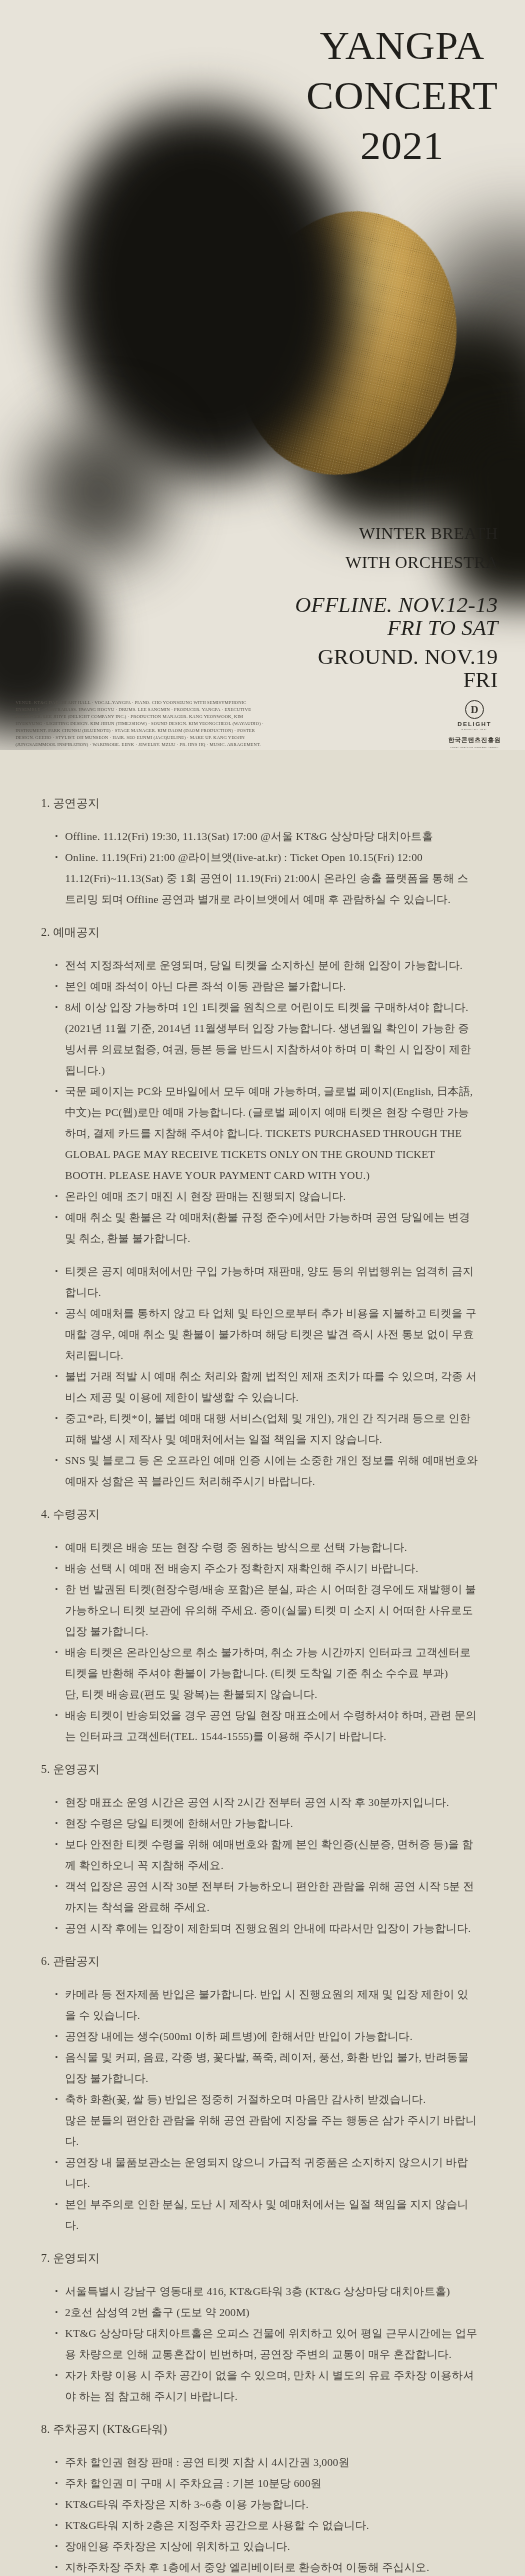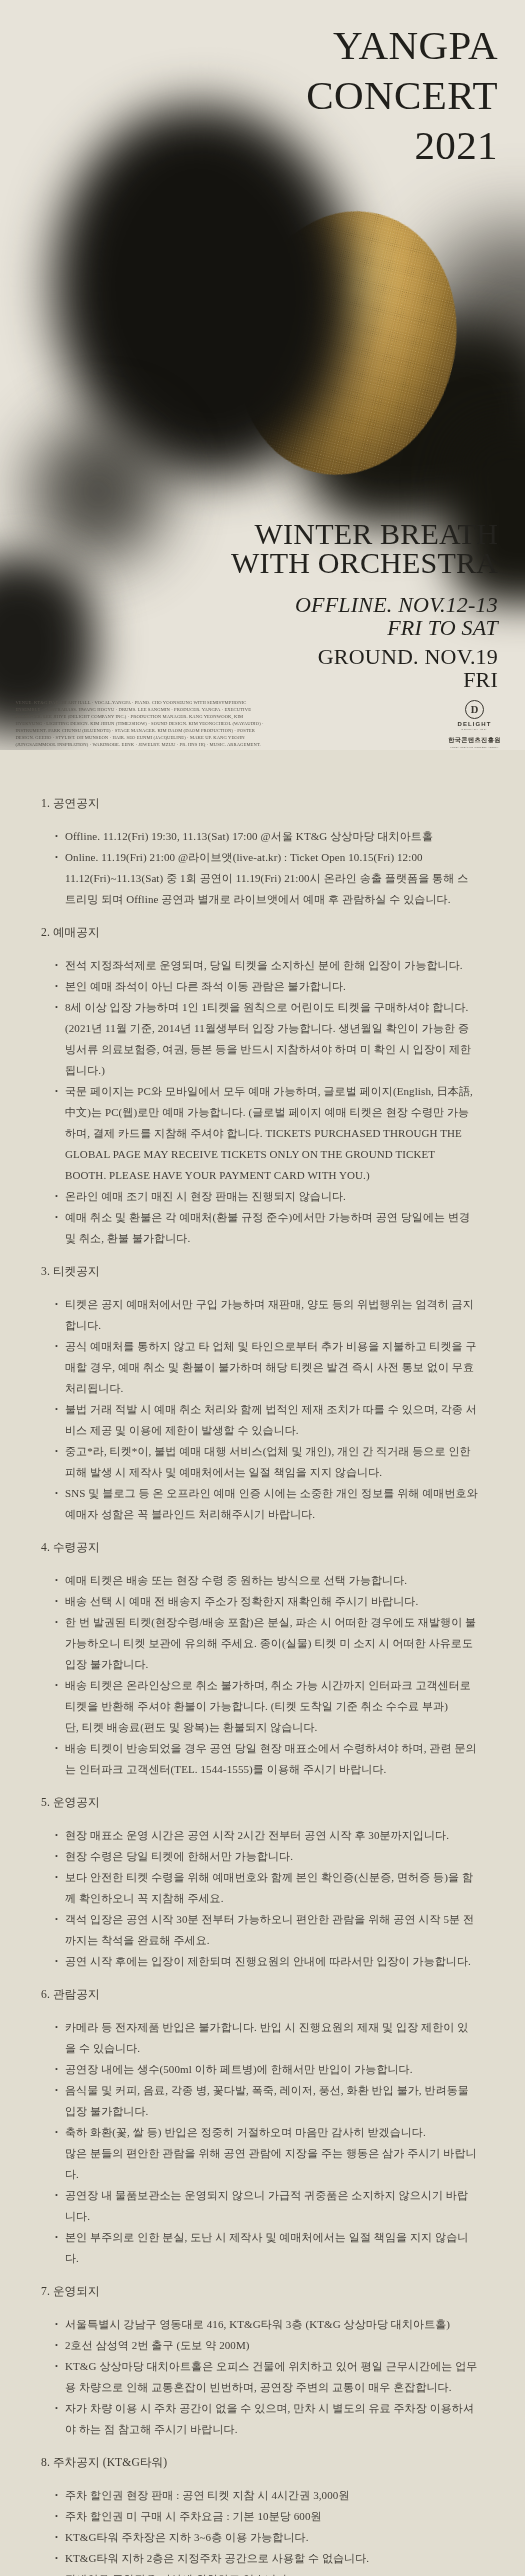--- a/index.html
+++ b/index.html
@@ -29,26 +29,26 @@
       radial-gradient(rgba(255,244,200,.95) 14%, transparent 15%),
       radial-gradient(rgba(20,14,2,.8) 11%, transparent 12%);
     background-size:2.8px 2.8px,2.1px 2.1px;background-position:0 0,0.7px 1.4px;
     opacity:.30;
   }
   .blob-main{left:55px;top:105px;width:301px;height:372px;background:#14130f;filter:blur(25px);transform:rotate(-6deg);}
   .blob-bottom-left{left:32px;top:421px;width:133px;height:140px;background:#23221d;filter:blur(32px);opacity:.8;}
   .blob-left-edge{left:-56px;top:557px;width:151px;height:175px;background:#1c1b17;filter:blur(22.4px);border-radius:42%;}
 
   .poster-title{
-    position:absolute;top:19.6px;right:28px;text-align:right;
+    position:absolute;top:19.6px;right:28px;text-align:center;
     font-size:41px;line-height:50px;letter-spacing:0.4px;color:#201f1b;
   }
   .poster-sub{
     position:absolute;top:519px;right:28px;text-align:right;
-    font-size:30px;line-height:29px;color:#23221e;letter-spacing:0.2px;
+    font-size:17px;line-height:29px;color:#23221e;letter-spacing:0.2px;
   }
   .poster-dates{position:absolute;right:28px;text-align:right;color:#23221e;letter-spacing:0.2px;}
   .dates-offline{top:593px;font-size:22px;line-height:23px;font-style:italic;}
   .dates-online{top:645px;font-size:22px;line-height:23px;}
   .poster-dates div{margin:0;}
 
   .credits{
     position:absolute;left:15.4px;top:699px;width:254px;
     font-size:4.6px;line-height:7px;letter-spacing:0.1px;
     color:#55514a;text-transform:uppercase;
@@ -145,21 +145,20 @@
       <ul class="n-list">
         <li>전석 지정좌석제로 운영되며, 당일 티켓을 소지하신 분에 한해 입장이 가능합니다.</li>
         <li>본인 예매 좌석이 아닌 다른 좌석 이동 관람은 불가합니다.</li>
         <li>8세 이상 입장 가능하며 1인 1티켓을 원칙으로 어린이도 티켓을 구매하셔야 합니다. (2021년 11월 기준, 2014년 11월생부터 입장 가능합니다. 생년월일 확인이 가능한 증빙서류 의료보험증, 여권, 등본 등을 반드시 지참하셔야 하며 미 확인 시 입장이 제한됩니다.)</li>
         <li>국문 페이지는 PC와 모바일에서 모두 예매 가능하며, 글로벌 페이지(English, 日本語, 中文)는 PC(웹)로만 예매 가능합니다. (글로벌 페이지 예매 티켓은 현장 수령만 가능하며, 결제 카드를 지참해 주셔야 합니다. TICKETS PURCHASED THROUGH THE GLOBAL PAGE MAY RECEIVE TICKETS ONLY ON THE GROUND TICKET BOOTH. PLEASE HAVE YOUR PAYMENT CARD WITH YOU.)</li>
         <li>온라인 예매 조기 매진 시 현장 판매는 진행되지 않습니다.</li>
         <li>예매 취소 및 환불은 각 예매처(환불 규정 준수)에서만 가능하며 공연 당일에는 변경 및 취소, 환불 불가합니다.</li>
       </ul>
     </section>
     <section class="n-section">
-      <h2 class="n-heading"><span>3.</span><span> 티켓공지</span></h2>
       <ul class="n-list">
         <li>티켓은 공지 예매처에서만 구입 가능하며 재판매, 양도 등의 위법행위는 엄격히 금지합니다.</li>
         <li>공식 예매처를 통하지 않고 타 업체 및 타인으로부터 추가 비용을 지불하고 티켓을 구매할 경우, 예매 취소 및 환불이 불가하며 해당 티켓은 발견 즉시 사전 통보 없이 무효 처리됩니다.</li>
         <li>불법 거래 적발 시 예매 취소 처리와 함께 법적인 제재 조치가 따를 수 있으며, 각종 서비스 제공 및 이용에 제한이 발생할 수 있습니다.</li>
         <li>중고*라, 티켓*이, 불법 예매 대행 서비스(업체 및 개인), 개인 간 직거래 등으로 인한 피해 발생 시 제작사 및 예매처에서는 일절 책임을 지지 않습니다.</li>
         <li>SNS 및 블로그 등 온 오프라인 예매 인증 시에는 소중한 개인 정보를 위해 예매번호와 예매자 성함은 꼭 블라인드 처리해주시기 바랍니다.</li>
       </ul>
     </section>
     <section class="n-section">
       <h2 class="n-heading"><span>4.</span><span> 수령공지</span></h2>

